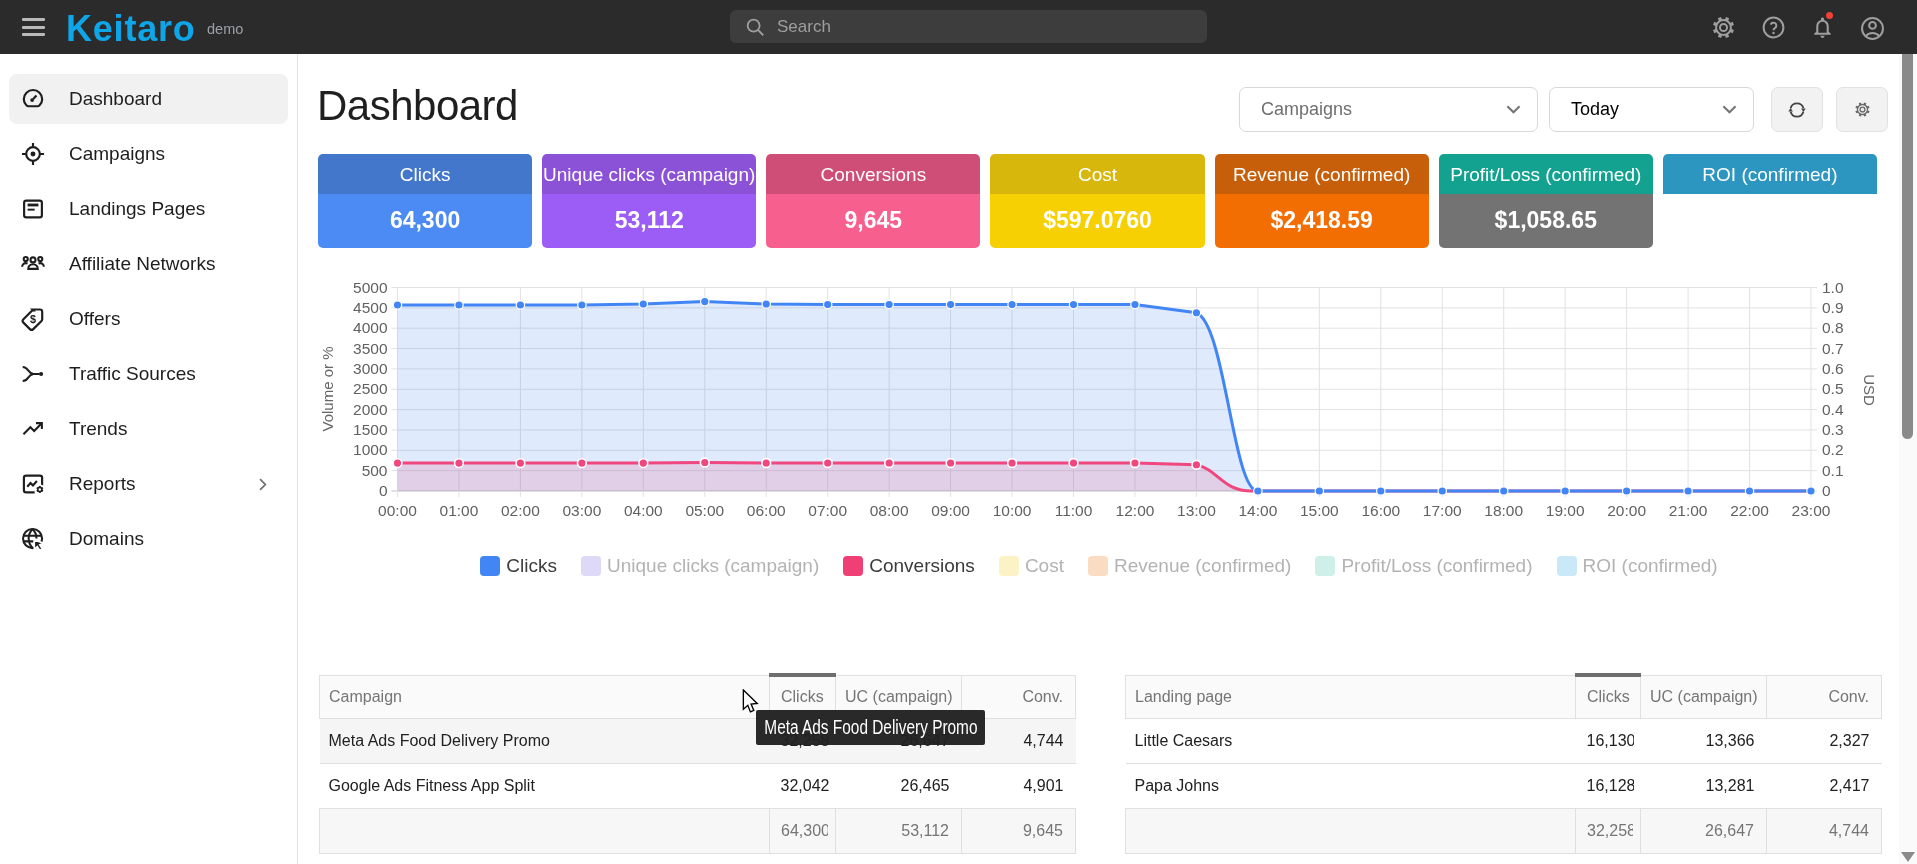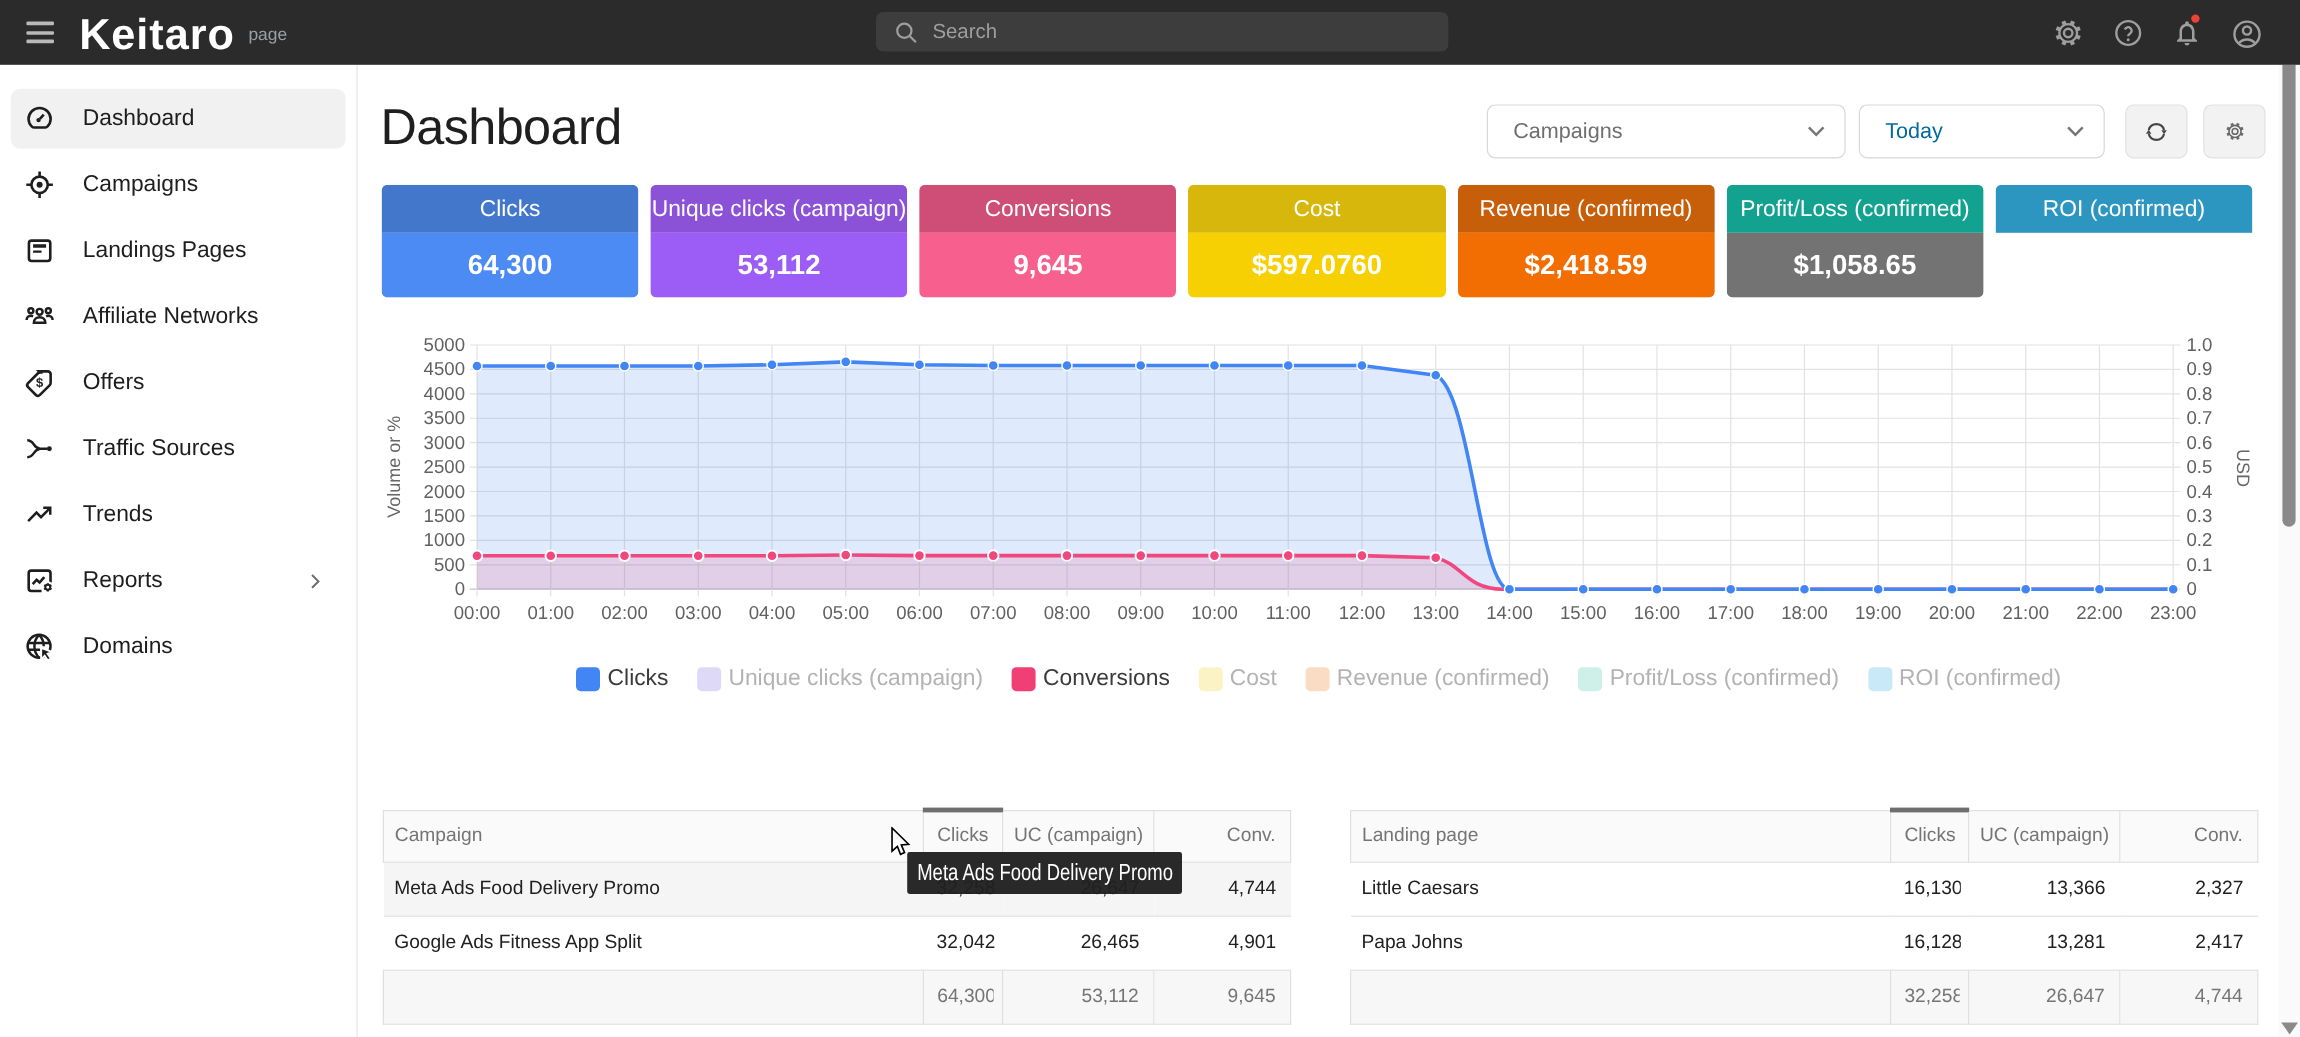--- a/index.html
+++ b/index.html
@@ -3,21 +3,21 @@
 <meta charset="utf-8">
 <style>
 * { margin:0; padding:0; box-sizing:border-box; }
 html,body { width:1917px; height:864px; overflow:hidden; background:#fff;
   font-family:"Liberation Sans", sans-serif; }
 .abs { position:absolute; }
 
 #topbar { position:absolute; left:0; top:0; width:1917px; height:54px; background:#2b2b2b; z-index:30; }
 #burger { position:absolute; left:22px; top:18px; width:23px; height:18px; }
 #burger div { height:3px; background:#b9b9b9; border-radius:1px; margin-bottom:4.5px; }
-#logo { position:absolute; left:66px; top:8px; font-size:36px; font-weight:bold; color:#ffffff; letter-spacing:0.8px; }
+#logo { position:absolute; left:66px; top:8px; font-size:36px; font-weight:bold; color:#0ea5e9; letter-spacing:0.8px; }
 #demo { position:absolute; left:207px; top:21px; font-size:14.5px; color:#9aa0a6; }
 #search { position:absolute; left:730px; top:10px; width:477px; height:33px; background:#3d3d3d; border-radius:6px; }
 #search svg { position:absolute; left:14px; top:6px; }
 #search span { position:absolute; left:47px; top:7px; font-size:17px; color:#9e9e9e; }
 .topicon { position:absolute; top:15px; }
 
 #sidebar { position:absolute; left:0; top:54px; width:298px; height:810px; background:#fff; border-right:1px solid #e4e4e4; }
 .navitem { position:relative; height:50px; margin:0 9px 5px 9px; border-radius:8px; display:flex; align-items:center; padding-left:11px; }
 .navitem.active { background:#f1f1f1; }
 .navitem svg { flex:0 0 26px; }
@@ -62,21 +62,21 @@
 </style>
 </head>
 <body>
 <div id="topbar">
   <div id="burger">
       <div></div>
       <div></div>
       <div></div>
     </div>
   <div id="logo">Keitaro</div>
-  <div id="demo">page</div>
+  <div id="demo">demo</div>
   <div id="search">
     <svg width="22" height="22" viewBox="0 0 24 24" fill="none" stroke="#9e9e9e" stroke-width="2">
       <circle cx="10.5" cy="10.5" r="6.5"></circle>
         <path d="M15.5 15.5 L21 21"></path>
       </svg>
     <span>Search</span>
   </div>
   <svg class="topicon" style="left:1711px" width="25" height="25" viewBox="0 0 24 24" fill="none">
     <circle cx="12" cy="12" r="7.1" stroke="#9e9e9e" stroke-width="1.9"></circle>
     <line x1="18.37" y1="14.64" x2="21.42" y2="15.90" stroke="#9e9e9e" stroke-width="3.3"></line>
@@ -194,21 +194,21 @@
 </div>
 
 <div id="h1">Dashboard</div>
 <div class="ctl sel" style="left:1239px; width:299px;">
     <span style="color:#6f6f6f">Campaigns</span>
   <svg width="15" height="11" viewBox="0 0 16 10" fill="none" stroke="#757575" stroke-width="2.2">
       <path d="M1.5 1.5 L8 8 L14.5 1.5"></path>
     </svg>
   </div>
 <div class="ctl sel" style="left:1549px; width:205px;">
-    <span style="color:#0369a1">Today</span>
+    <span style="color:#000000">Today</span>
   <svg width="15" height="11" viewBox="0 0 16 10" fill="none" stroke="#757575" stroke-width="2.2">
       <path d="M1.5 1.5 L8 8 L14.5 1.5"></path>
     </svg>
   </div>
 <div class="ctl btn" style="left:1771px; width:52px;">
   <svg width="22" height="22" viewBox="0 0 24 24" fill="none">
     <path d="M5.05,10.14 A7.2,7.2 0 0 1 18.95,10.14" stroke="#454545" stroke-width="2"></path>
     <path d="M18.95,13.86 A7.2,7.2 0 0 1 5.05,13.86" stroke="#454545" stroke-width="2"></path>
     <polygon points="16.5,10.4 21.5,10.4 19.0,14.1" fill="#454545"></polygon>
     <polygon points="2.5,13.6 7.5,13.6 5.0,9.9" fill="#454545"></polygon>

